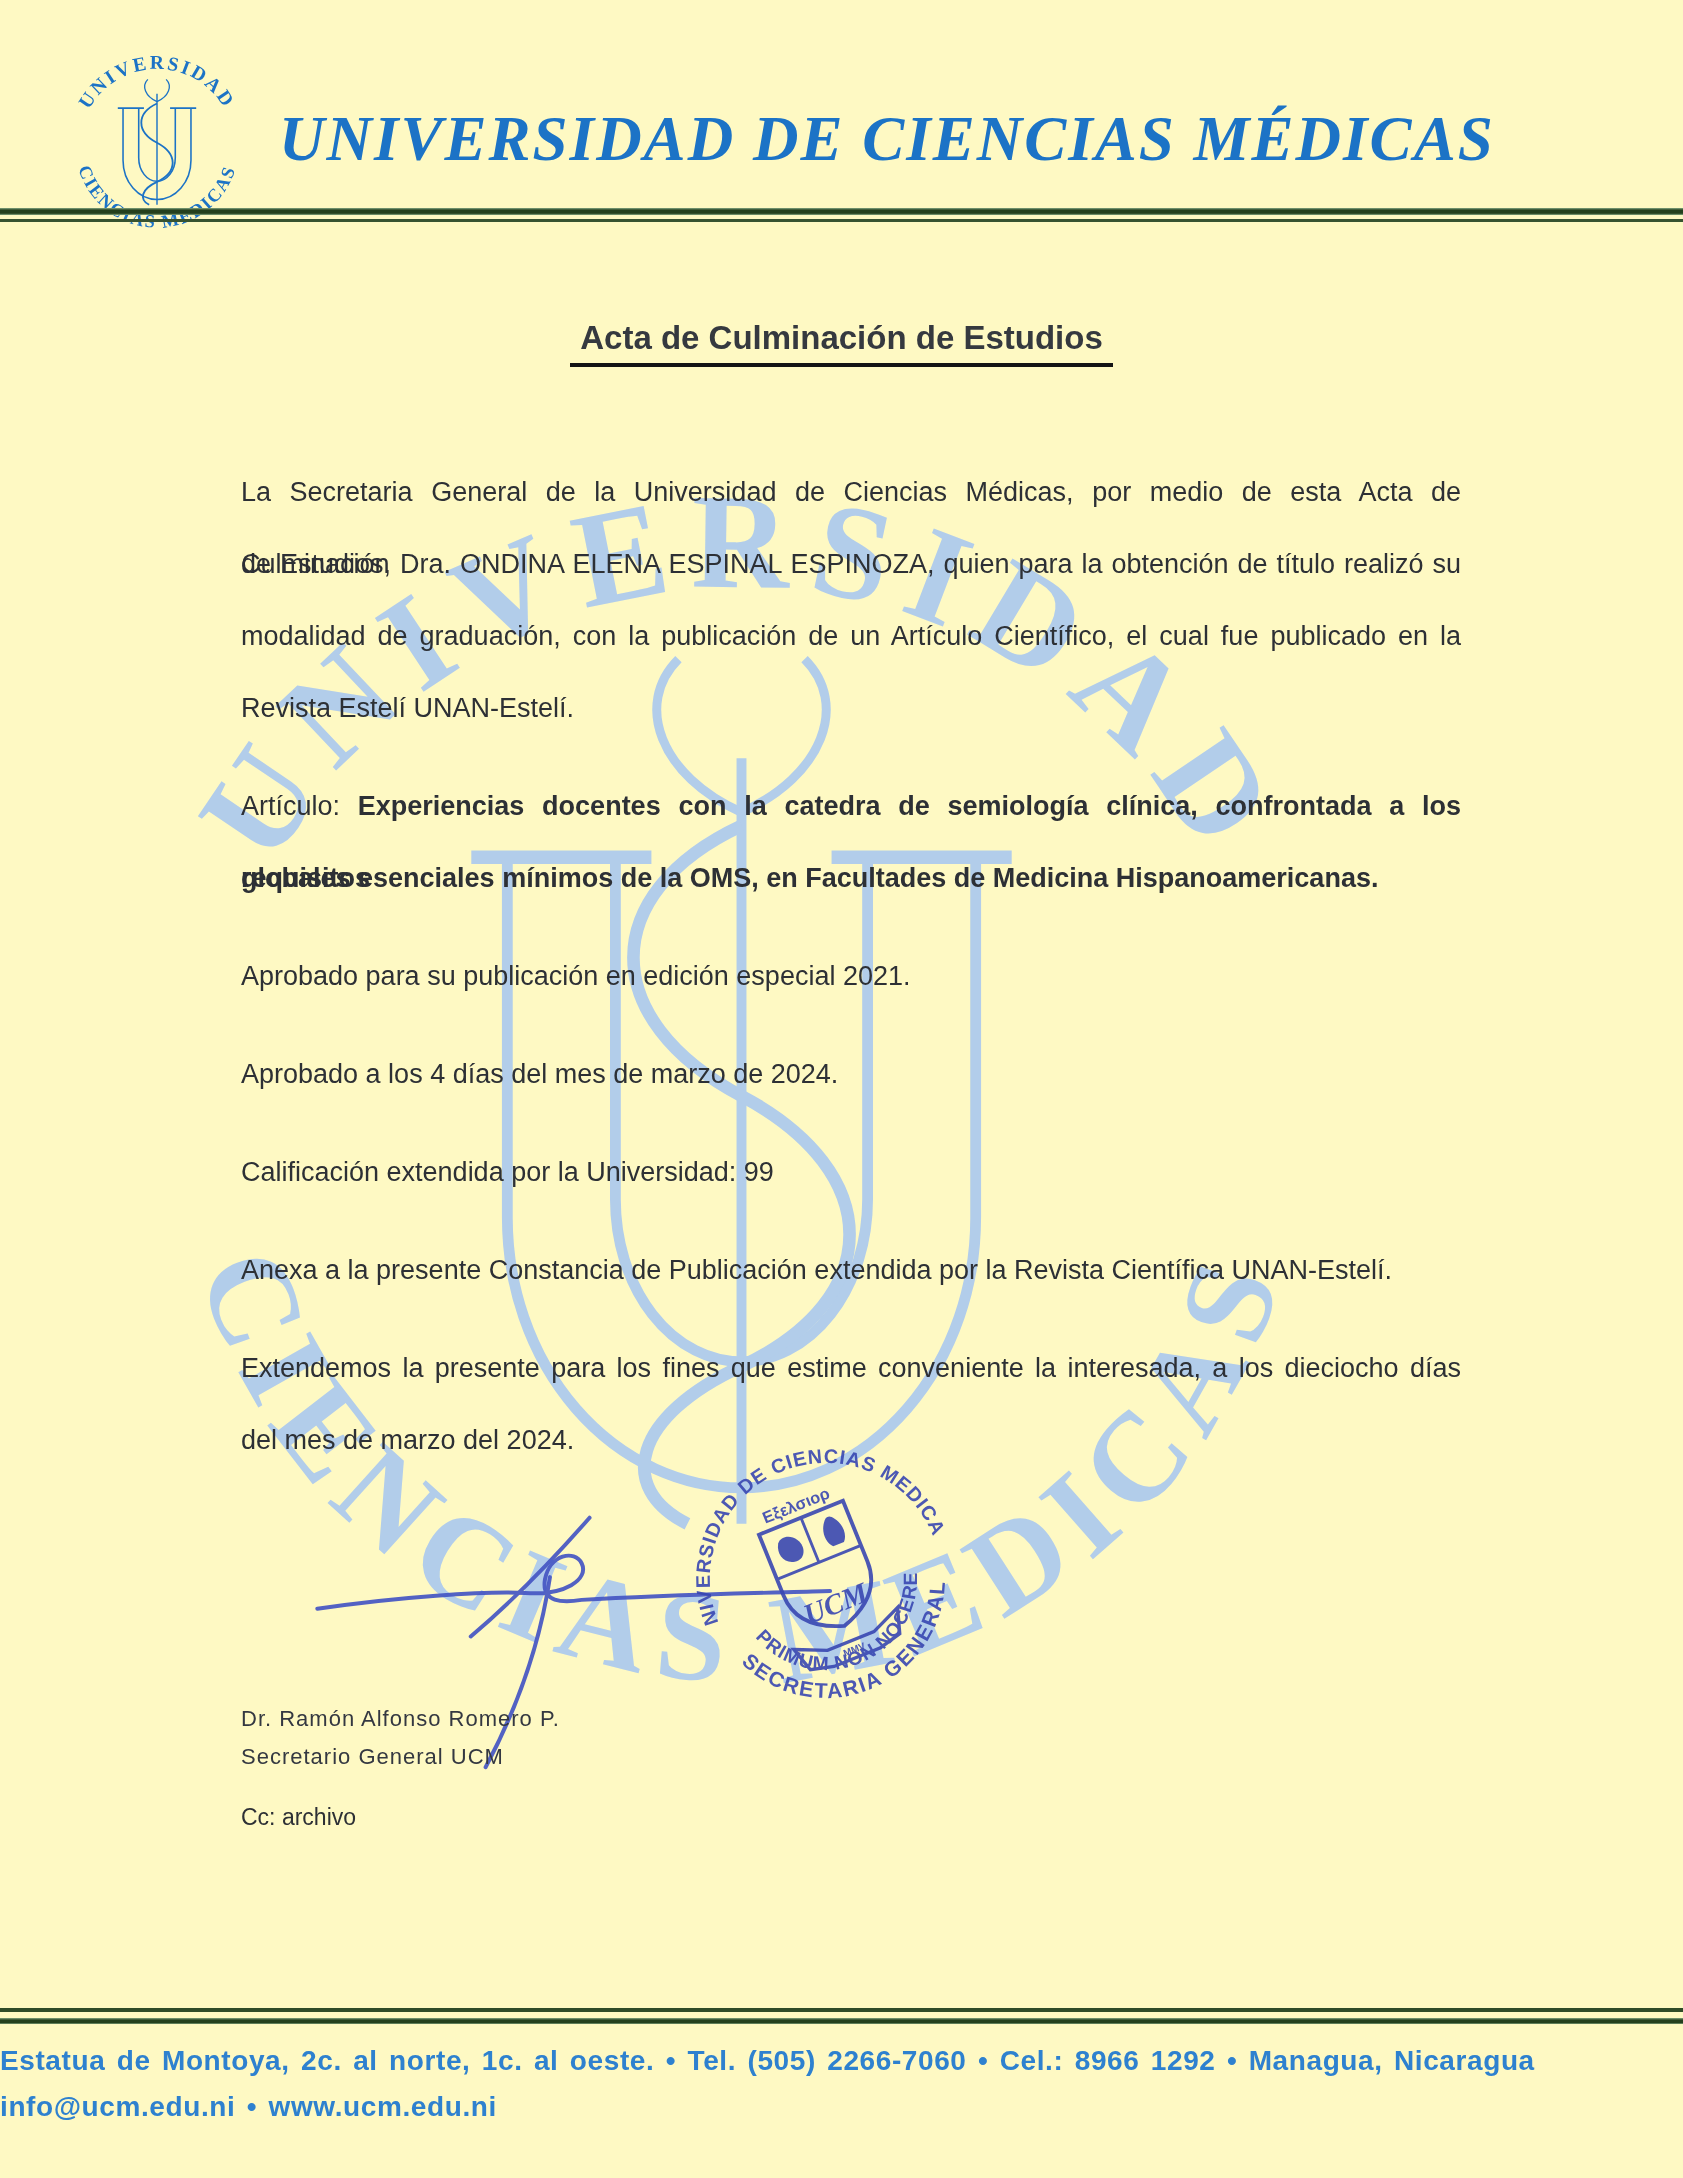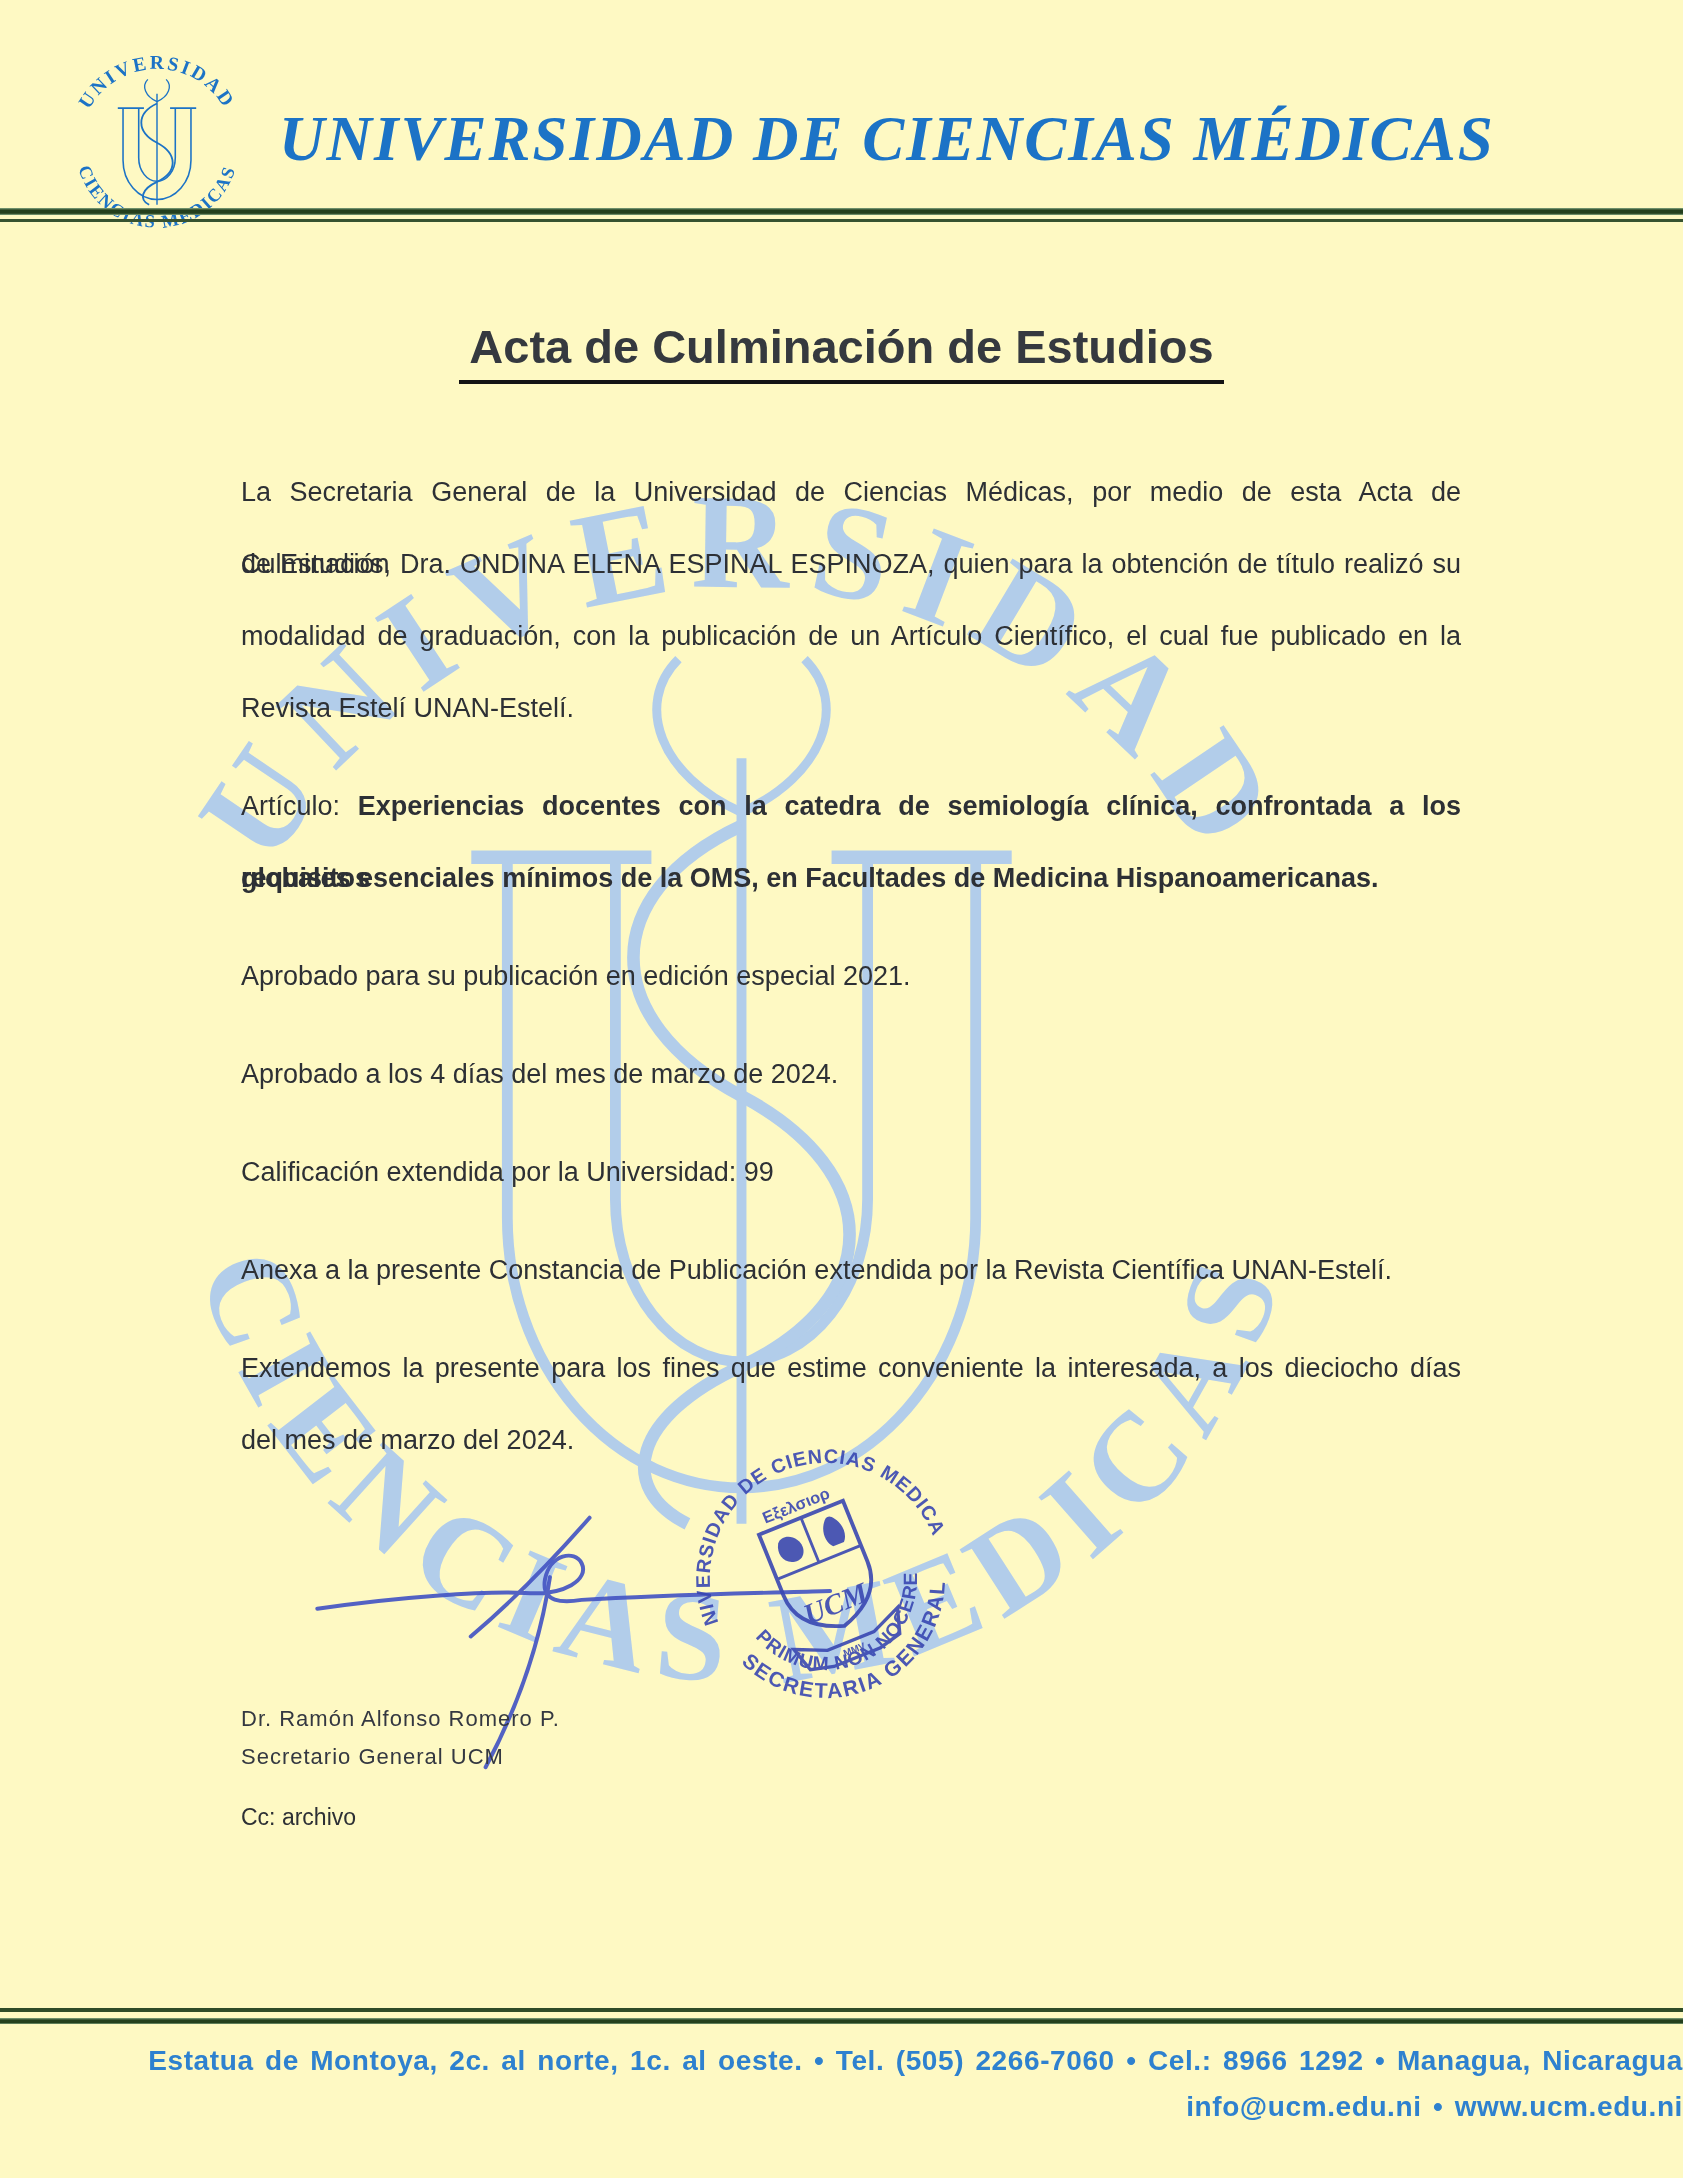--- a/index.html
+++ b/index.html
@@ -18,37 +18,37 @@
   .rule { position:absolute; left:0; width:1683px; }
   .rule-a { top:208px; height:7px; background:linear-gradient(#86a882,#24401d 30%,#24401d 75%,#86a882); }
   .rule-b { top:219px; height:3px; background:#375330; }
   .rule-c { top:2008px; height:4px; background:#2f4c28; }
   .rule-d { top:2018px; height:6px; background:linear-gradient(#86a882,#24401d 35%,#24401d 80%,#86a882); }
   
   .watermark { position:absolute; left:66px; top:443px; width:1351px; height:1351px; opacity:.95; }
   
   .doc-title { position:absolute; left:0; top:319px; width:1683px; text-align:center; }
   .doc-title span {
-    display:inline-block; font-size:47px; font-weight:bold; letter-spacing:0px;
+    display:inline-block; font-size:33px; font-weight:bold; letter-spacing:0px;
     color:#35393f; border-bottom:4px solid #141414; padding:0 10px 6px 10px;text-align:right;
   }
   
   .body-block { position:absolute; left:241px; top:456px; width:1220px; }
   .bline { font-size:27px; line-height:72px; height:72px; color:#2d3035; }
   .just { text-align:justify; text-align-last:justify; }
   .pe { margin-bottom:26px; }
   .b { font-weight:bold; }
   
   .signature { position:absolute; left:248px; top:1480px; width:693px; height:317px; }
   .signer { position:absolute; left:241px; top:1700px; font-size:22px; line-height:38px; color:#343841; letter-spacing:1px; }
   .cc { position:absolute; left:241px; top:1804px; font-size:23px; color:#2d3035; }
   
   .seal { position:absolute; left:681px; top:1434px; width:289px; height:289px; opacity:.9; }
   
-  .footer-line { position:absolute; left:0; width:1683px; text-align:right; color:#2e81cf;
+  .footer-line { position:absolute; left:0; width:1683px; text-align:left; color:#2e81cf;
     font-size:28px; font-weight:bold; letter-spacing:0.6px; word-spacing:3px; }
   .footer-1 { top:2045px; }
   .footer-2 { top:2091px; }
 </style>
 </head>
 <body>
 
 <div class="page">
 
   <svg width="0" height="0" style="position:absolute" aria-hidden="true">

